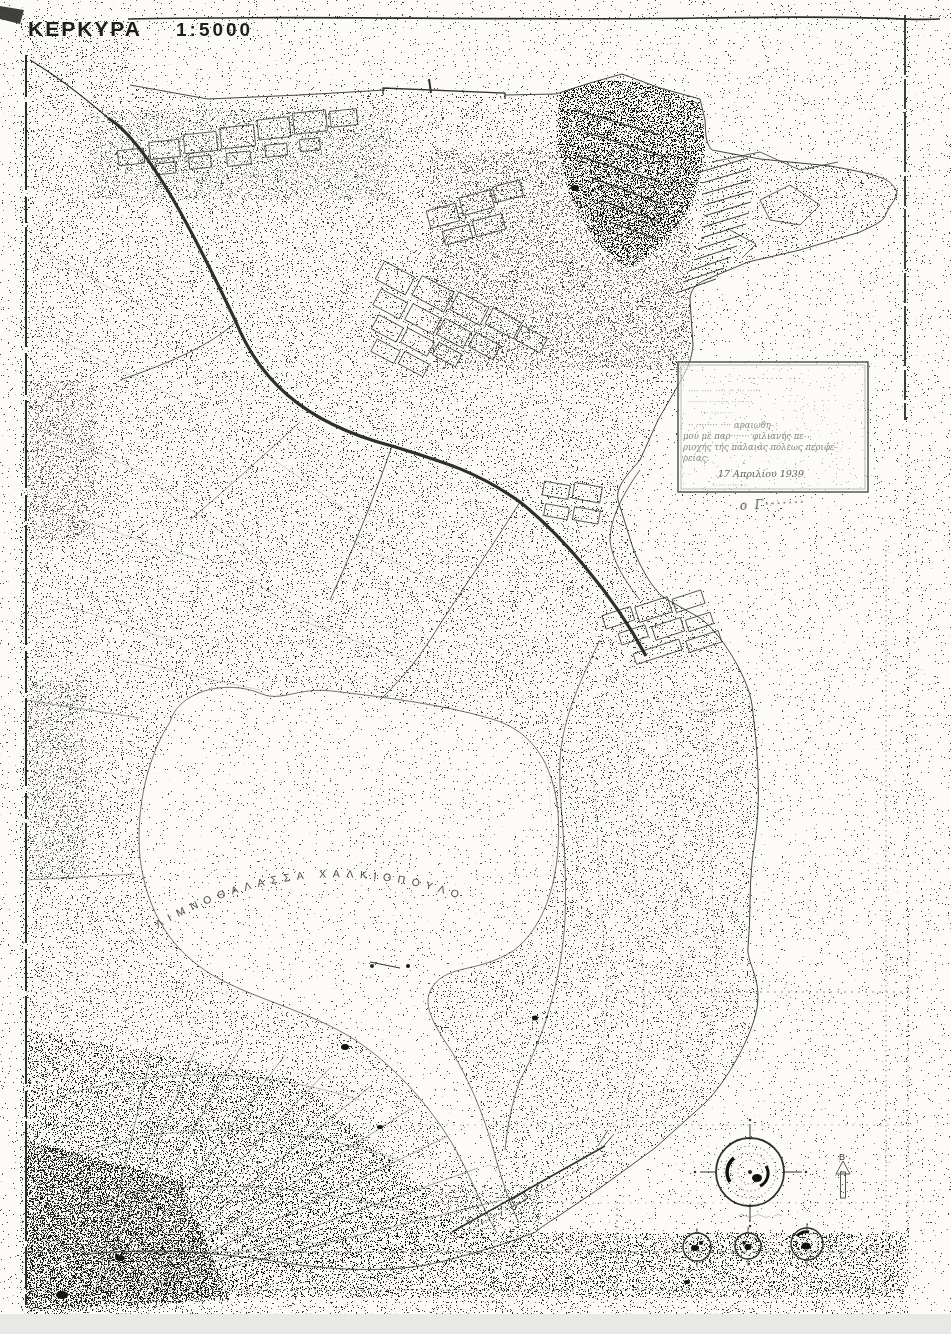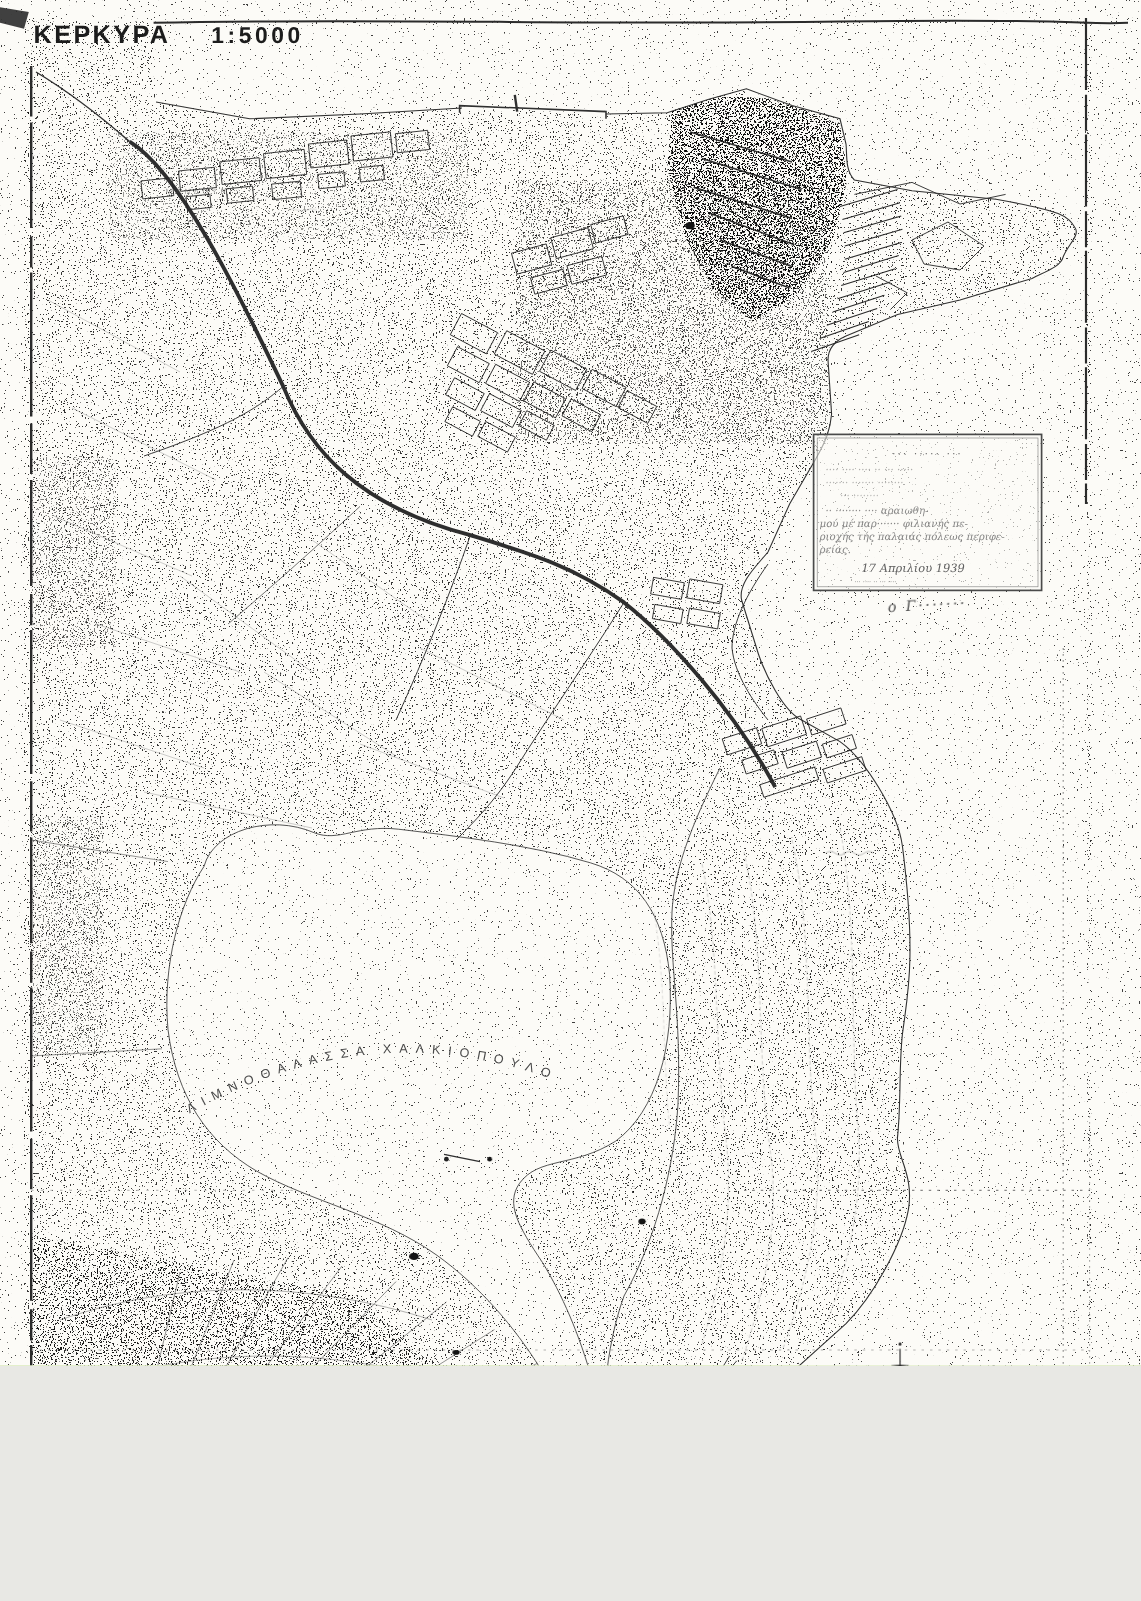--- a/index.html
+++ b/index.html
@@ -1,18 +1,18 @@
 <!DOCTYPE html>
 <html><head>
 <meta charset="utf-8">
 <style>
   html,body{margin:0;padding:0;background:#e8e8e4;}
   .sheet{
-    position:relative;width:951px;height:1138px;margin:0 auto;
-    background:#bef264;overflow:hidden;
+    position:relative;width:951px;height:1314px;margin:0 auto;
+    background:#f97316;overflow:hidden;
     font-family:"Liberation Sans",sans-serif;
   }
   svg{display:block;}
   text{font-family:"Liberation Sans",sans-serif;}
   .t-title{font-size:21px;letter-spacing:2px;fill:#1c1c1c;font-weight:600;}
   .t-scale{font-size:19px;letter-spacing:3px;fill:#1c1c1c;font-weight:600;}
   .t-lagoon{font-size:10.5px;letter-spacing:6.5px;fill:#4a4a4a;}
   .t-district{font-size:6.5px;letter-spacing:3px;fill:#4a4a4a;opacity:.5;}
   .t-note{font-family:"DejaVu Serif",serif;font-style:italic;font-size:8.5px;fill:#6e6e6e;}
   .t-note-h{font-family:"DejaVu Serif",serif;font-size:8px;letter-spacing:2px;fill:#5c5c5c;}

